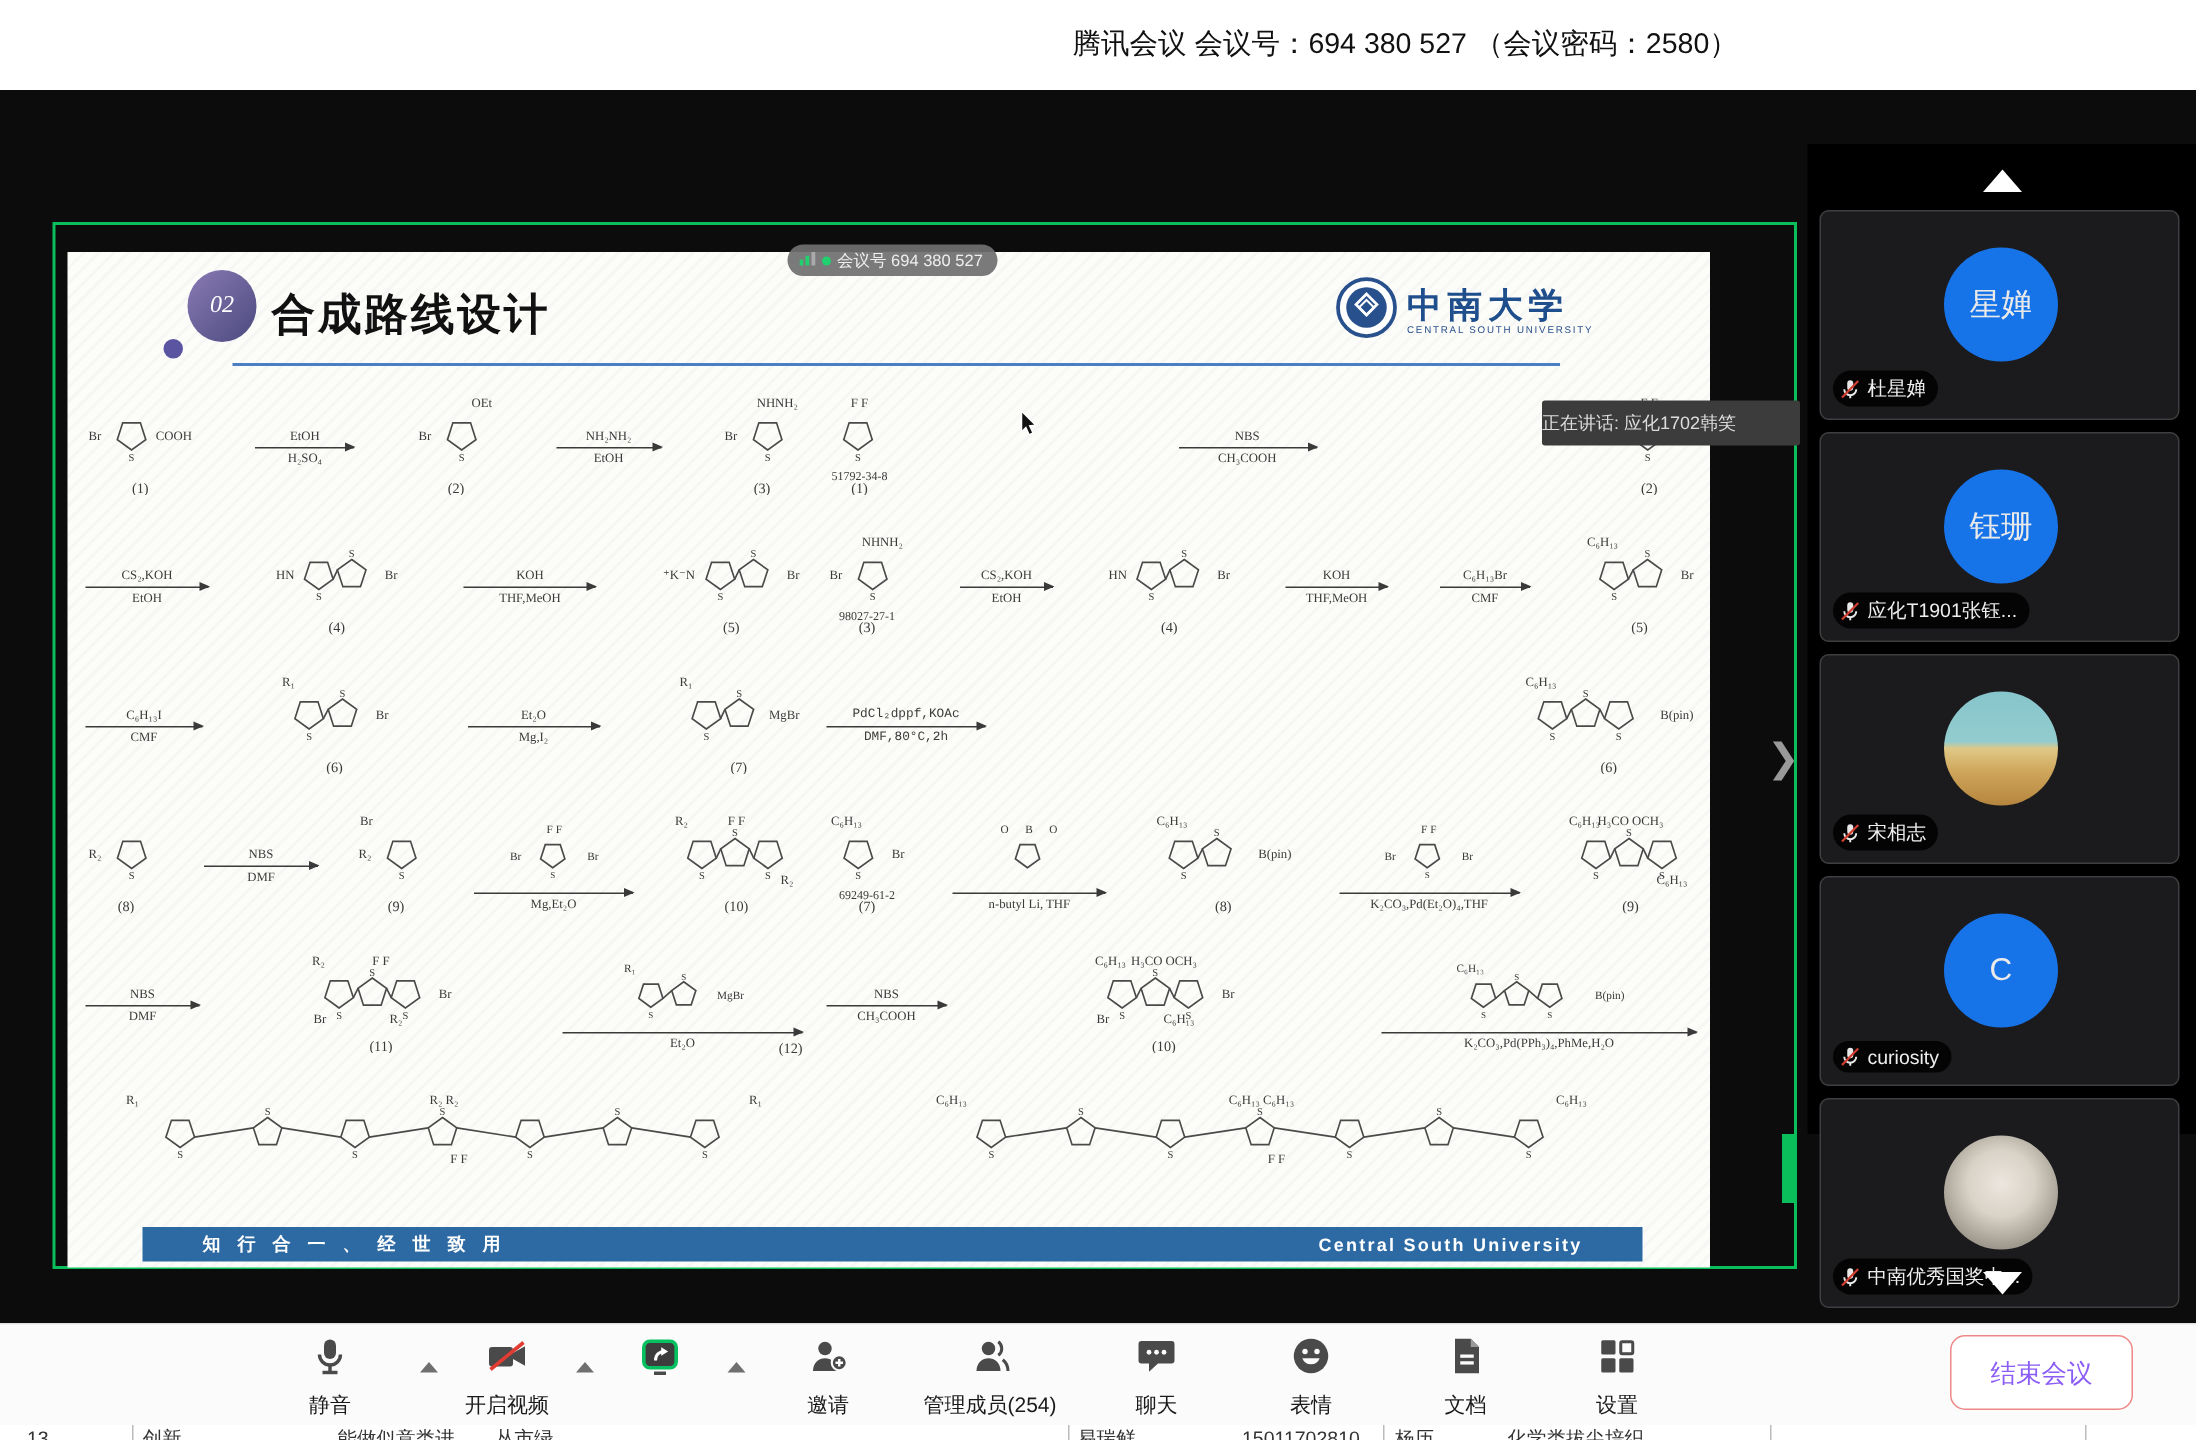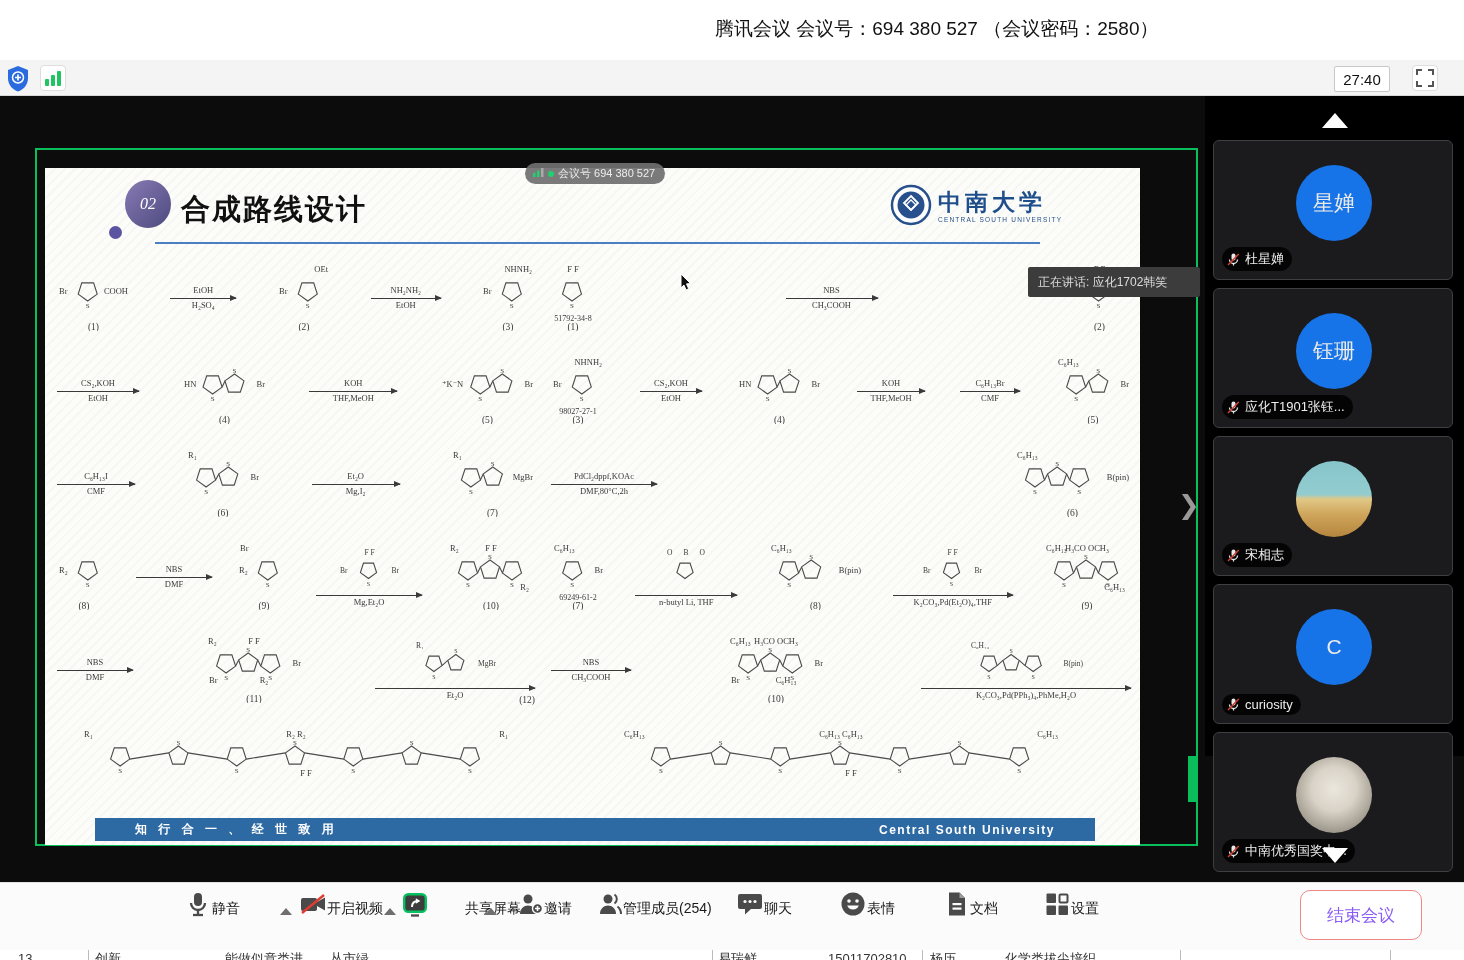--- a/index.html
+++ b/index.html
@@ -53,80 +53,60 @@
   #slide-footer{left:50px;top:650px;width:1000px;height:23px;background:#2d6aa3;color:#fff;
                 display:flex;justify-content:space-between;align-items:center;padding:0 40px;box-sizing:border-box;
                 font-size:12px;font-weight:bold;}
   #footer-left{letter-spacing:4px;}
   #footer-right{letter-spacing:1.5px;font-family:"Liberation Sans",sans-serif;}
   
   #badge{left:525px;top:67px;height:21px;border-radius:11px;background:rgba(112,112,112,.93);
          display:flex;align-items:center;gap:4px;padding:0 10px 0 8px;color:#eee;font-size:11px;white-space:nowrap;}
   #badge-dot{width:6px;height:6px;border-radius:50%;background:#21d06e;}
   #tooltip{left:1028px;top:171px;width:172px;height:30px;background:#3c3c3c;border-radius:2px;
-           color:#ddd;font-size:12px;display:flex;align-items:center;padding-left:10px;box-sizing:border-box;white-space:nowrap;}
+           color:#ddd;font-size:12px;display:flex;align-items:center;box-sizing:border-box;white-space:nowrap;}
   #chevron{left:1178px;top:396px;color:#999;font-size:26px;line-height:1;cursor:pointer;}
   #cursor{left:680px;top:177px;}
   
   #sidebar{left:1205px;top:0;width:259px;height:660px;background:#000;}
   .tri-up{left:117px;top:17px;width:0;height:0;border-left:13px solid transparent;border-right:13px solid transparent;
           border-bottom:15px solid #fff;cursor:pointer;}
   .tri-down{left:117px;top:752px;width:0;height:0;border-left:13px solid transparent;border-right:13px solid transparent;
           border-top:15px solid #fff;cursor:pointer;z-index:5;}
   .tile{position:absolute;left:8px;width:240px;height:140px;background:#1b1b1d;border:1px solid #3f3f42;
         border-radius:6px;box-sizing:border-box;}
   .avatar{position:absolute;left:82px;top:24px;width:76px;height:76px;border-radius:50%;}
   .avatar.init{display:flex;align-items:center;justify-content:center;color:#eaeaea;font-size:21px;}
   .ph-wheat{background:linear-gradient(180deg,#86c5cb 0%,#93cccf 44%,#e0c887 50%,#cfa65b 70%,#b5853e 100%);}
   .ph-hand{background:radial-gradient(circle at 50% 42%,#ece7de 0%,#d8d2c7 38%,#a49e93 70%,#75706a 100%);}
   .plabel{position:absolute;left:8px;bottom:8px;background:rgba(0,0,0,.82);border-radius:12px;
           display:flex;align-items:center;gap:4px;padding:3px 8px 3px 4px;color:#eee;font-size:13px;max-width:210px;white-space:nowrap;}
   .micoff{display:flex;}
   
   #bottombar{left:0;top:882px;width:1464px;height:68px;background:#fbfbfb;border-top:1px solid #e3e3e3;box-sizing:border-box;}
-  .tbtn{position:absolute;top:7px;display:flex;flex-direction:row;align-items:center;cursor:pointer;}
+  .tbtn{position:absolute;top:7px;display:flex;flex-direction:column;align-items:center;cursor:pointer;}
   .tbtn .lbl{margin-top:5px;font-size:14px;color:#1a1a1a;white-space:nowrap;}
   .caret{position:absolute;top:25px;width:0;height:0;border-left:6px solid transparent;border-right:6px solid transparent;
          border-bottom:7px solid #6f6f6f;cursor:pointer;}
   #endbtn{position:absolute;left:1300px;top:7px;width:122px;height:50px;background:#fff;border:1.5px solid #e88;
           border-radius:10px;color:#8b5cf6;font-size:17px;font-family:inherit;cursor:pointer;text-align:center;}
   
   #bottomstrip{left:0;top:950px;width:1464px;height:10px;background:#fff;overflow:hidden;}
   .frag{position:absolute;top:0;font-size:13px;color:#333;line-height:18px;white-space:nowrap;}
   .sep{position:absolute;top:0;width:1px;height:10px;background:#bbb;}
 </style>
 </head>
 <body>
 
 <div id="app">
 
   <div id="topbar" class="abs">
     <span id="meeting-title">腾讯会议 会议号：694 380 527 （会议密码：2580）</span>
   </div>
 
-  <div id="statusbar" class="abs">
-    <div id="shield" class="abs"><svg width="28" height="28" viewBox="0 0 28 28" xmlns="http://www.w3.org/2000/svg">
-          <path d="M14 2l10 4v8c0 7-4.5 11.5-10 13.5C8.5 25.5 4 21 4 14V6z" fill="#2a6cdf"></path>
-          <circle cx="14" cy="13.5" r="5.5" fill="none" stroke="#fff" stroke-width="1.5"></circle>
-          <path d="M14 10.5v6M11 13.5h6" stroke="#fff" stroke-width="1.7"></path>
-        </svg></div>
-    <div id="signalbox" class="abs">
-        <svg width="20" height="20" viewBox="0 0 20 20" xmlns="http://www.w3.org/2000/svg">
-          <rect x="2" y="11" width="4" height="7" rx="1" fill="#21c462"></rect>
-          <rect x="8" y="7" width="4" height="11" rx="1" fill="#21c462"></rect>
-          <rect x="14" y="3" width="4" height="15" rx="1" fill="#21c462"></rect>
-        </svg>
-      </div>
-    <div id="timer" class="abs">27:40</div>
-    <div id="fullscreen" class="abs">
-        <svg width="22" height="22" viewBox="0 0 22 22" xmlns="http://www.w3.org/2000/svg">
-          <path d="M3 8V3h5M14 3h5v5M19 14v5h-5M8 19H3v-5" fill="none" stroke="#555" stroke-width="2"></path>
-        </svg>
-      </div>
-  </div>
 
   <div id="main" class="abs">
     <div id="share-frame" class="abs"></div>
     <div id="green-tab" class="abs"></div>
 
     <div id="slide" class="abs">
       <div id="sec-circle" class="abs">02</div>
       <div id="sec-dot" class="abs"></div>
       <div id="slide-title" class="abs">合成路线设计</div>
       <div id="title-rule" class="abs"></div>
@@ -456,21 +436,21 @@
                     <polygon points="43.3,18.0 52.8,24.9 49.2,36.1 37.4,36.1 33.8,24.9" fill="none" stroke="#4a4a4a" stroke-width="1.1"></polygon>
                     <text x="43.3" y="16.5" text-anchor="middle" font-size="7">S</text>
                     <line x1="30.6" y1="31.1" x2="33.8" y2="24.9" stroke="#4a4a4a" stroke-width="1.1"></line>
                     <text x="74" y="31" text-anchor="end" font-size="8.5">Br</text>
                     <text x="3" y="9" font-size="8.5">C₆H₁₃</text>
                     <text x="38" y="66.5" text-anchor="middle" font-size="9.5">(5)</text>
                   </g>
                 </svg></div>
             </div>
             <div class="rx-row">
-              <div class="rx-arrow" style="width: 106px;">
+              <div class="rx-arrow" style="width: 106px; font-family: Liberation Mono, monospace;">
                 <div class="at">PdCl₂dppf,KOAc</div>
                 <div class="aline"></div>
                 <div class="ab">DMF,80°C,2h</div>
               </div>
               <div class="comp"><svg width="117" height="68" viewBox="0 0 117 68" xmlns="http://www.w3.org/2000/svg">
                   <g fill="#3a3a3a" font-family="Liberation Serif,DejaVu Serif,serif">
                     <polygon points="21.0,38.0 11.5,31.1 15.2,19.9 26.9,19.9 30.5,31.1" fill="none" stroke="#4a4a4a" stroke-width="1.1"></polygon>
                     <text x="21.0" y="45.0" text-anchor="middle" font-size="7">S</text>
                     <polygon points="43.1,18.0 52.6,24.9 49.0,36.1 37.2,36.1 33.6,24.9" fill="none" stroke="#4a4a4a" stroke-width="1.1"></polygon>
                     <text x="43.1" y="16.5" text-anchor="middle" font-size="7">S</text>

